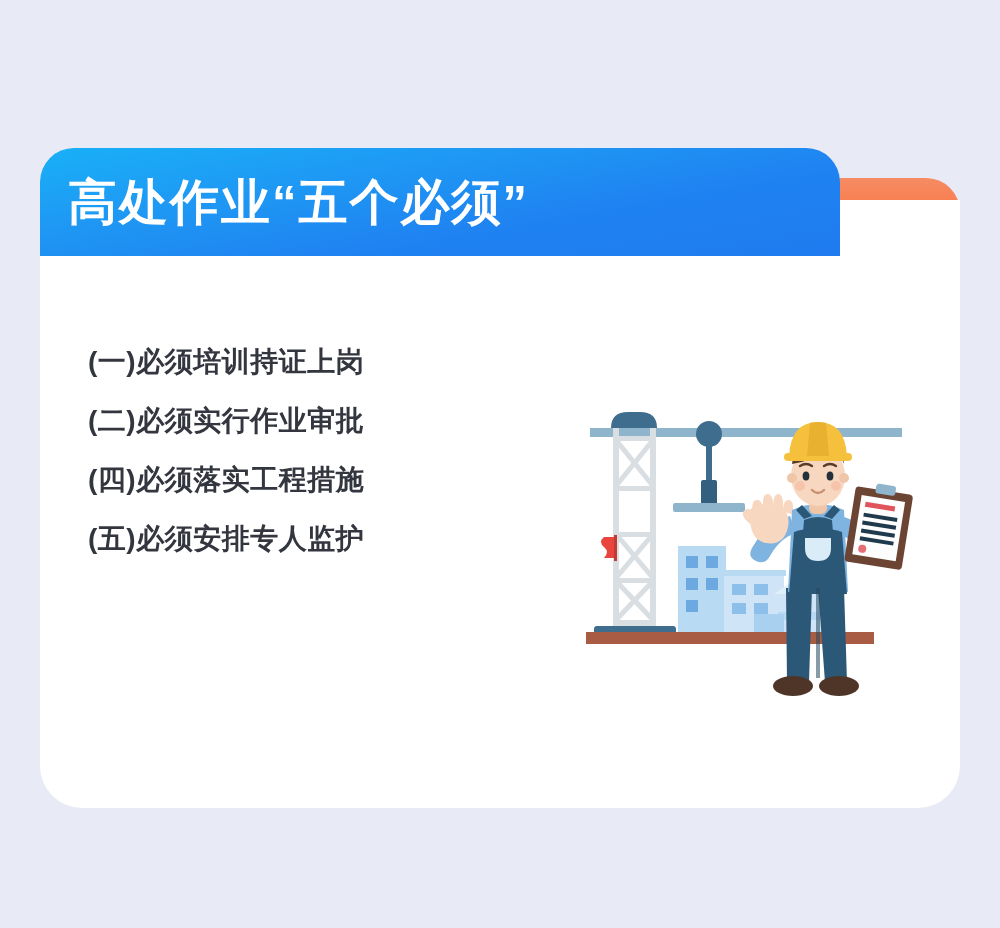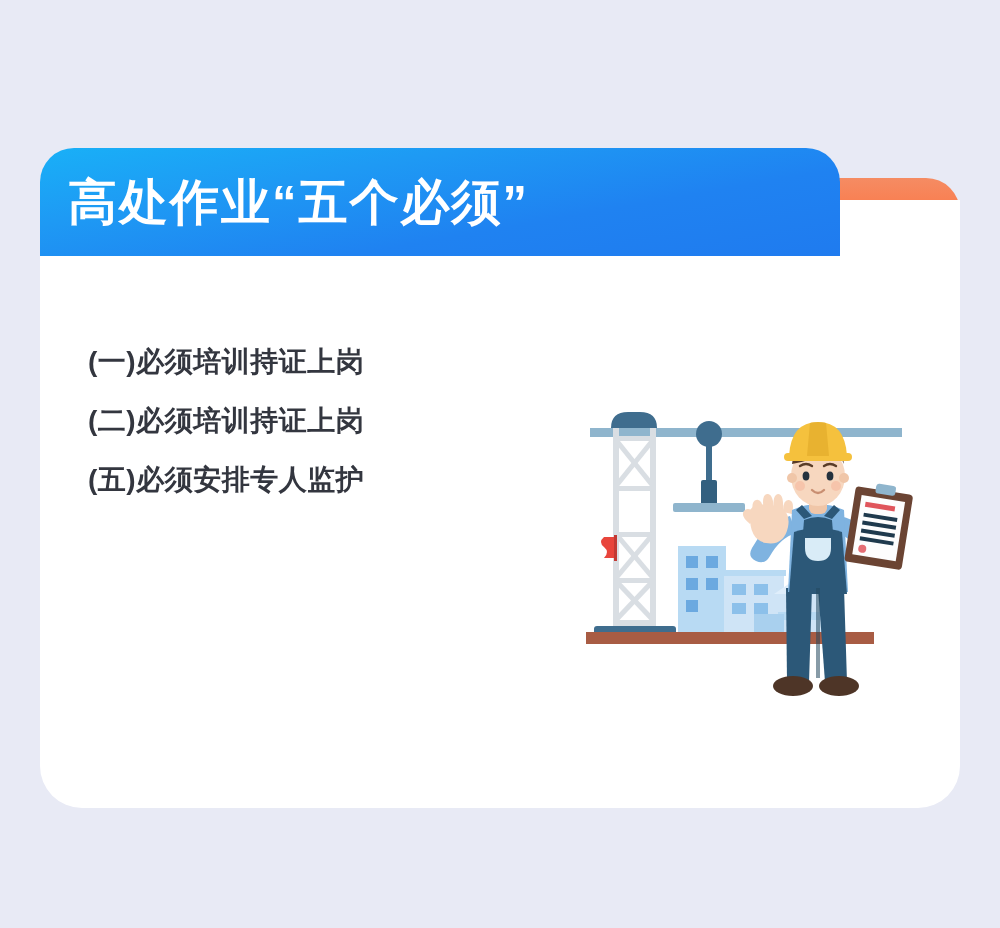--- a/index.html
+++ b/index.html
@@ -108,21 +108,22 @@
   <div class="tab-orange"></div>
 
   <div class="card"></div>
 
   <div class="tab-blue">
     <div class="title">高处作业“五个必须”</div>
   </div>
 
   <div class="rule-list">
     <div class="rule-item">(一)必须培训持证上岗</div>
-    <div class="rule-item">(二)必须培训持证上岗</div>
+    <div class="rule-item">(二)必须实行作业审批</div>
+    <div class="rule-item">(四)必须落实工程措施</div>
     <div class="rule-item">(五)必须安排专人监护</div>
   </div>
 
   <div class="illustration">
     <svg viewBox="0 0 340 310" xmlns="http://www.w3.org/2000/svg">
 
       <rect x="12" y="30" width="312" height="9" fill="#8fb5cd"></rect>
 
       <path d="M33 30 q0 -16 17 -16 h12 q17 0 17 16 z" fill="#3f6d8e"></path>
 

